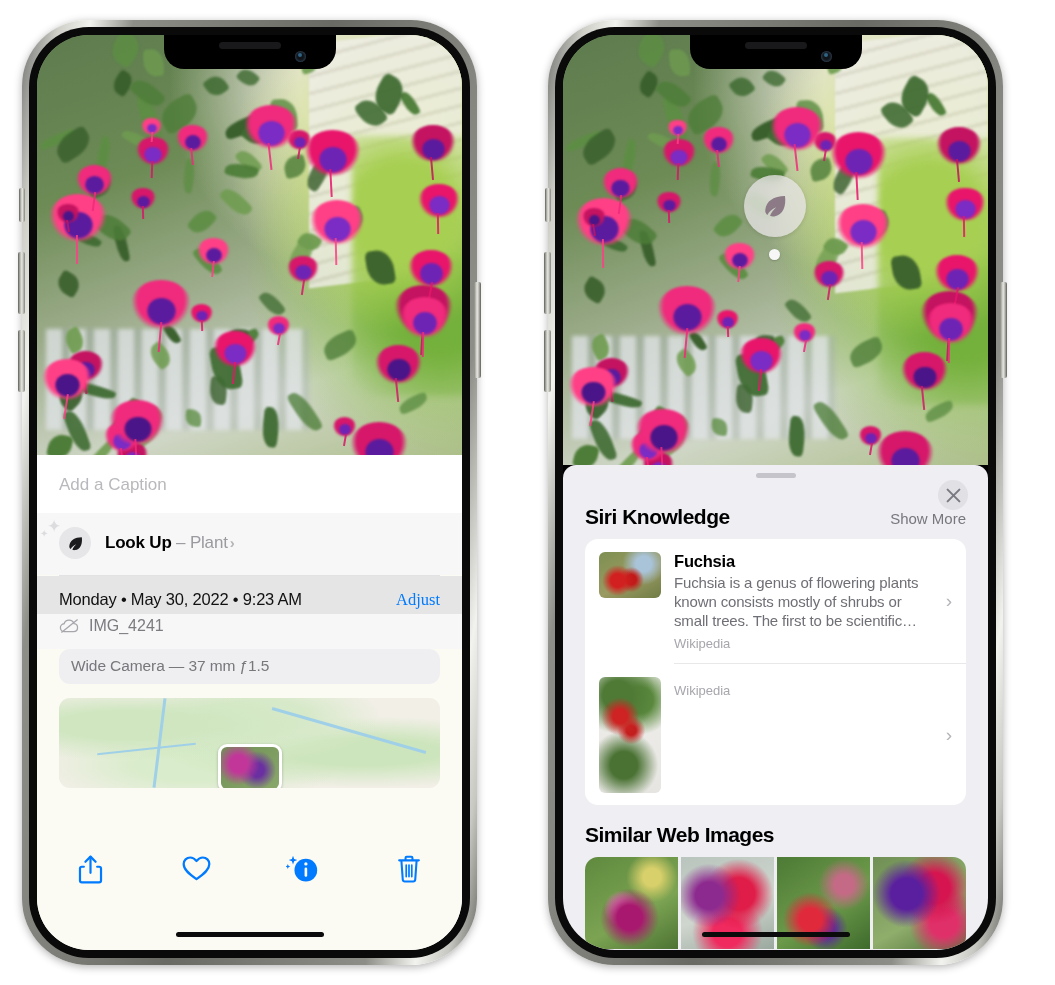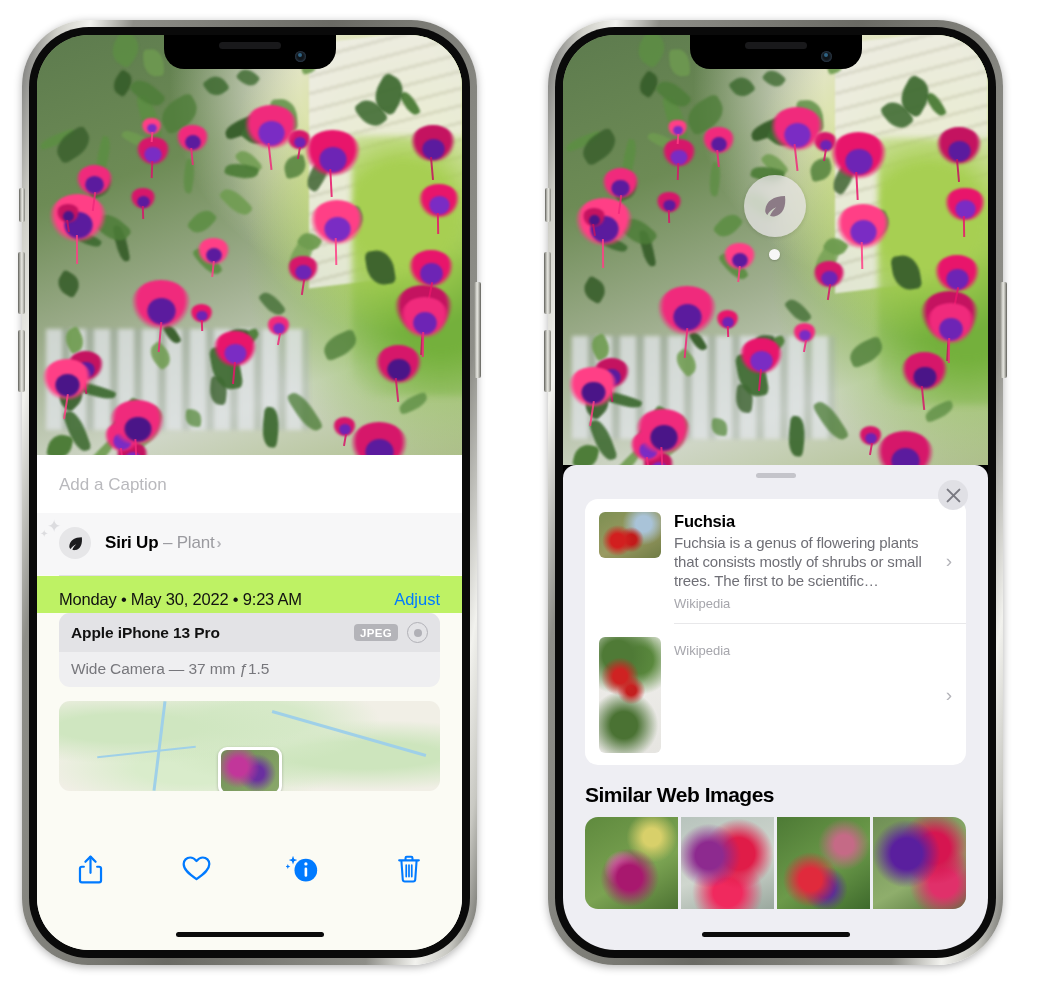--- a/index.html
+++ b/index.html
@@ -80,24 +80,24 @@
   .leafbadge{position:relative;width:32px;height:32px;border-radius:50%;
              background:#e6e6e8;display:flex;align-items:center;justify-content:center;flex:none;}
   .sparkle{position:absolute;color:#dcdcdf;line-height:1;}
   .sp1{left:-12px;top:-9px;font-size:17px;}
   .sp2{left:-19px;top:2px;font-size:10px;}
   .lookup-text{font-size:17px;color:#000;font-weight:700;letter-spacing:-.2px;}
   .lookup-text .sub{font-weight:400;color:#9a9a9f;}
   .chev-sm{color:#b5b5ba;font-size:15px;margin-left:2px;}
   .divider{height:1px;background:#e2e2e4;margin:0 22px;}
 
-  .meta-row{padding:14px 22px 4px 22px;background:#bef264;
+  .meta-row{padding:14px 22px 4px 22px;background:#e5e5e5;
             display:flex;justify-content:space-between;align-items:baseline;}
   .meta-date{font-size:16.5px;color:#111;letter-spacing:-.2px;}
-  .adjust{font-size:16.5px;color:#007aff;}
+  .adjust{font-size:16.5px;color:#007aff;font-family:Liberation Serif, serif;}
   .file-row{display:flex;align-items:center;gap:9px;padding:3px 22px 14px 22px;background:#f7f7f8;}
   .filename{font-size:16px;color:#7b7b80;}
 
   .exif{margin:0 22px;border-radius:11px;overflow:hidden;background:#efeff1;}
   .exif-head{display:flex;align-items:center;justify-content:space-between;
              padding:9px 12px;background:#e3e3e6;}
   .exif-dev{font-size:15.5px;font-weight:700;color:#111;letter-spacing:-.1px;}
   .exif-head-r{display:flex;align-items:center;gap:9px;}
   .tag-jpeg{background:#b4b4b9;color:#fff;font-size:11.5px;font-weight:700;
             padding:2.5px 6px;border-radius:4px;letter-spacing:.3px;}
@@ -363,40 +363,38 @@
 
         <div class="lookup-row">
           <div class="leafbadge">
             <span class="sparkle sp1">✦</span>
             <span class="sparkle sp2">✦</span>
             <svg width="19" height="19" viewBox="0 0 24 24" aria-hidden="true">
               <path d="M20 4C11 4 5 8 4.2 15.2c-.2 1.6 .5 3 1.7 3.9C7 17 9.5 14.5 13 13c-2.3 2-4 4.3-5 6.8 1 .5 2.2 .7 3.4 .5C18.6 19.3 21 12 20 4z" fill="#1c1c1e"></path>
             </svg>
           </div>
           <div class="lookup-text">
-            <span>Siri Up</span><span class="sub"> – </span><span class="sub">Plant</span><span class="chev-sm">›</span>
+            <span>Look Up</span><span class="sub"> – </span><span class="sub">Plant</span><span class="chev-sm">›</span>
           </div>
         </div>
         <div class="divider"></div>
 
         <div class="meta-row">
           <div class="meta-date">Monday • May 30, 2022 • 9:23 AM</div>
           <div class="adjust">Adjust</div>
         </div>
+        <div class="file-row">
+          <svg width="21" height="16" viewBox="0 0 26 18" aria-hidden="true">
+            <path d="M7 16h11a5 5 0 0 0 .6-9.96A6.5 6.5 0 0 0 6.3 6.2 4.9 4.9 0 0 0 7 16z" fill="none" stroke="#a6a6ab" stroke-width="1.6"></path>
+            <line x1="3" y1="17" x2="23" y2="1" stroke="#a6a6ab" stroke-width="1.6"></line>
+          </svg>
+          <div class="filename">IMG_4241</div>
+        </div>
 
         <div class="exif">
-          <div class="exif-head">
-            <div class="exif-dev">Apple iPhone 13 Pro</div>
-            <div class="exif-head-r">
-              <span class="tag-jpeg">JPEG</span>
-              <span class="aperture-ic">
-                  <i></i>
-                </span>
-            </div>
-          </div>
           <div class="exif-body">
             <div class="exif-l1">Wide Camera — 37 mm ƒ1.5</div>
           </div>
         </div>
 
         <div class="map">
           <div class="road" style="left:26%;top:0;width:3px;height:100%;transform:rotate(7deg);"></div>
           <div class="road" style="left:55%;top:34%;width:42%;height:3px;transform:rotate(16deg);"></div>
           <div class="road" style="left:10%;top:56%;width:26%;height:2px;transform:rotate(-6deg);"></div>
           <div class="mappin">
@@ -619,27 +617,31 @@
       <div class="res-sheet">
         <div class="grabber"></div>
         <div class="res-head">
           <div class="close-btn">
             <svg width="15" height="15" viewBox="0 0 14 14" aria-hidden="true">
               <path d="M1.5 1.5 L12.5 12.5 M12.5 1.5 L1.5 12.5" stroke="#7a7a82" stroke-width="1.9" stroke-linecap="round"></path>
             </svg>
           </div>
         </div>
 
+        <div class="sec-head">
+          <div class="sec-title">Siri Knowledge</div>
+          <div class="show-more">Show More</div>
+        </div>
 
         <div class="cards">
           <div class="kcard">
             <div class="kthumb t1"></div>
             <div class="kbody">
               <div class="ktitle">Fuchsia</div>
-              <div class="kdesc">Fuchsia is a genus of flowering plants that consists mostly of shrubs or small trees. The first to be scientific…</div>
+              <div class="kdesc">Fuchsia is a genus of flowering plants known consists mostly of shrubs or small trees. The first to be scientific…</div>
               <div class="ksrc">Wikipedia</div>
             </div>
             <span class="kchev">›</span>
           </div>
           <div class="card-sep"></div>
           <div class="kcard">
             <div class="kthumb t2"></div>
             <div class="kbody">
               <div class="ksrc">Wikipedia</div>
             </div>

